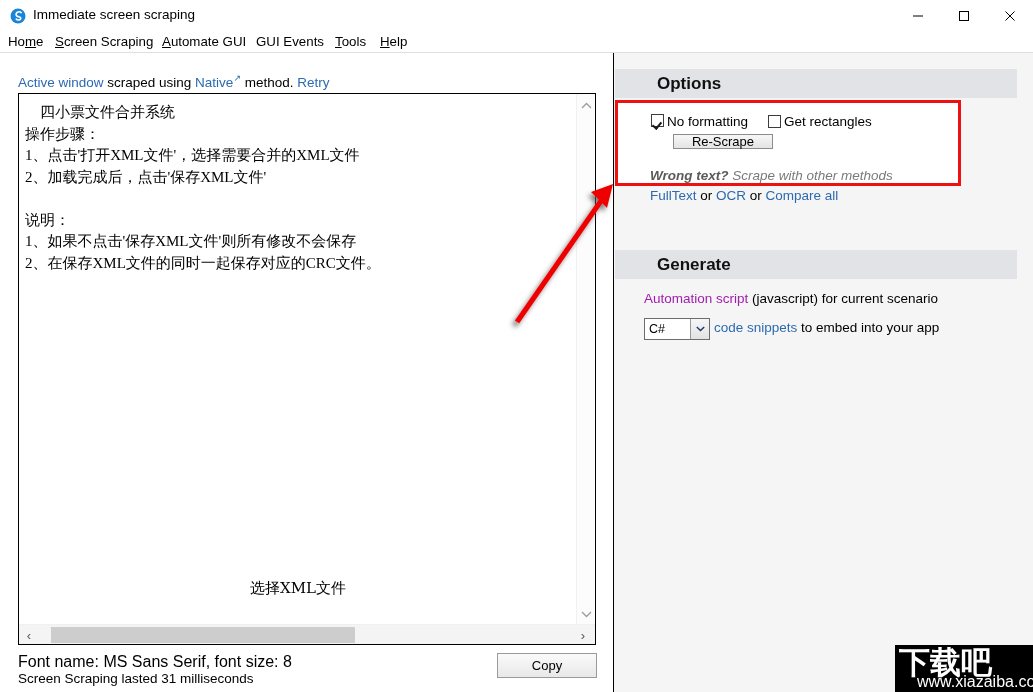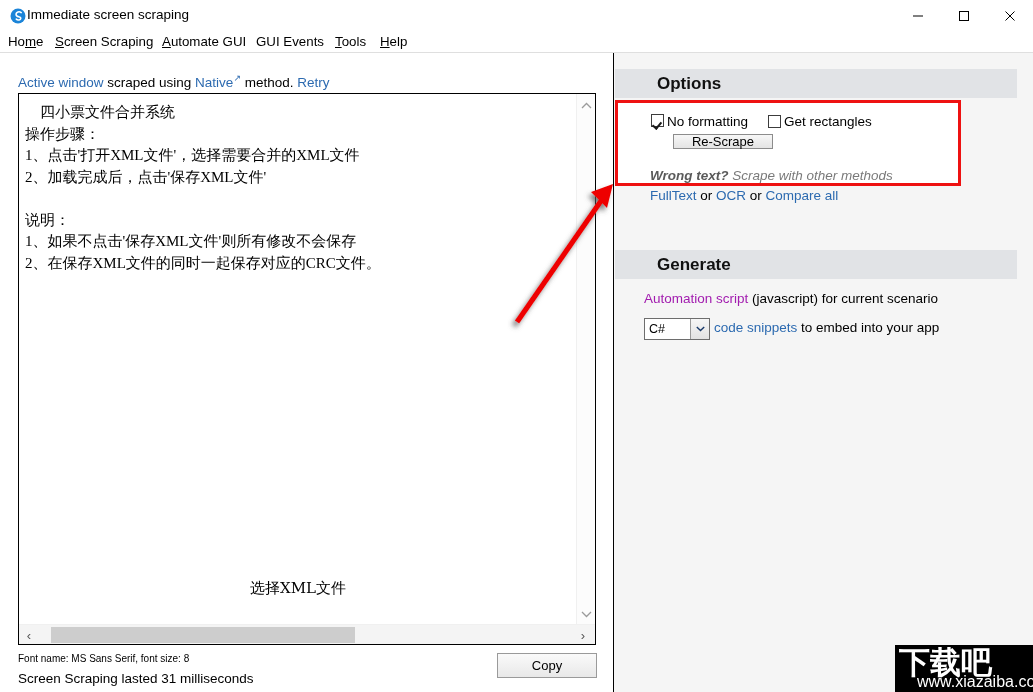--- a/index.html
+++ b/index.html
@@ -15,21 +15,21 @@
   
   #titlebar {
     position: absolute; left: 0; top: 0; width: 1033px; height: 31px;
     background: #ffffff;
     border-bottom: 1px solid #ffffff;
   }
   #app-icon {
     position: absolute; left: 10px; top: 8px; width: 16px; height: 16px;
   }
   #title-text {
-    position: absolute; left: 27px; top: 7px;
+    position: absolute; left: 33px; top: 7px;
     font-size: 13.5px; color: #000000; white-space: nowrap;
   }
   .wbtn {
     position: absolute; top: 0; width: 46px; height: 31px;
     display: flex; align-items: center; justify-content: center;
     color: #000; font-size: 13px;
   }
   #win-min { left: 895px; }
   #win-max { left: 941px; }
   #win-close { left: 987px; }
@@ -108,21 +108,21 @@
   #hs-left { left: 0; }
   #hs-right { right: 3px; }
   #hs-thumb {
     position: absolute; left: 32px; top: 2px; width: 304px; height: 16px;
     background: #cdcdcd;
   }
 
   
   #status-1 {
     position: absolute; left: 18px; top: 600px;
-    font-size: 10px; color: #000; white-space: nowrap;
+    font-size: 16px; color: #000; white-space: nowrap;
   }
   #status-2 {
     position: absolute; left: 18px; top: 618px;
     font-size: 13.5px; color: #000; white-space: nowrap;
   }
   #copy-button {
     position: absolute; left: 497px; top: 600px; width: 100px; height: 25px;
     background: linear-gradient(#fafafa, #e8e8e8);
     border: 1px solid #9a9a9a;
     font-family: "Liberation Sans", sans-serif;

